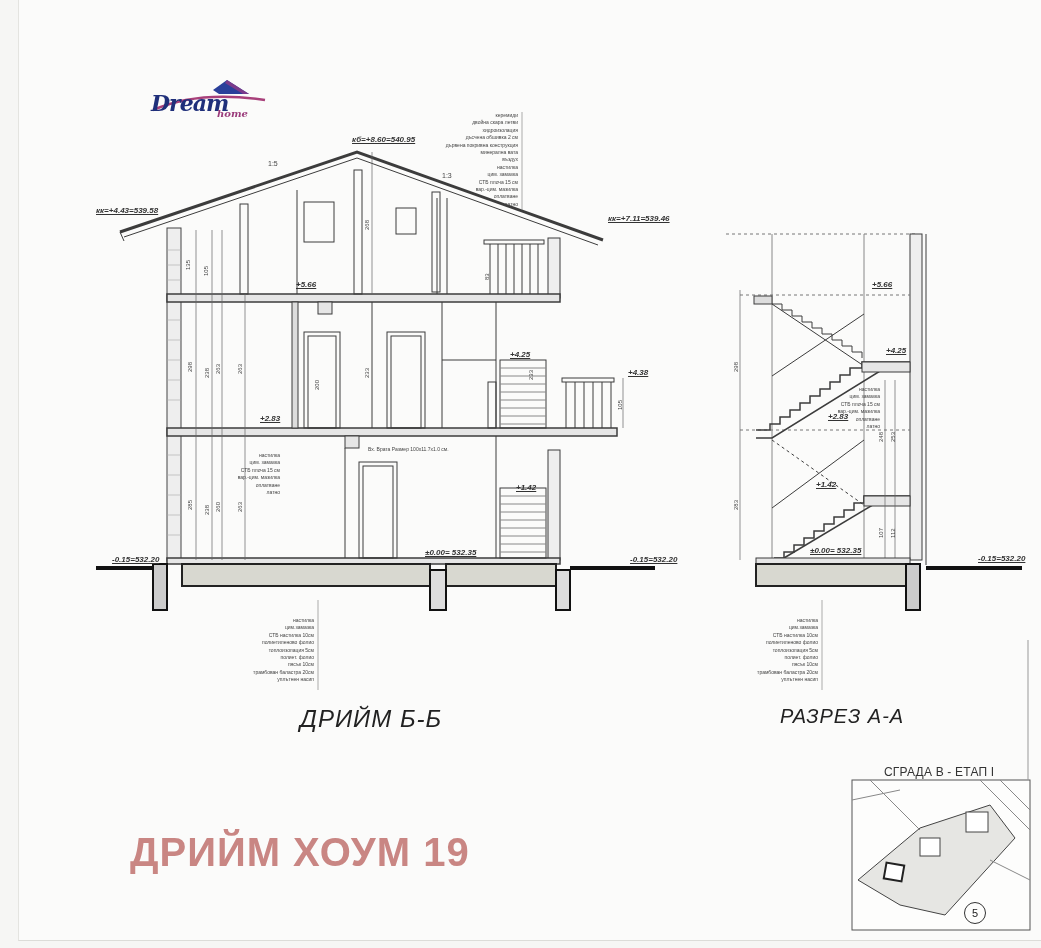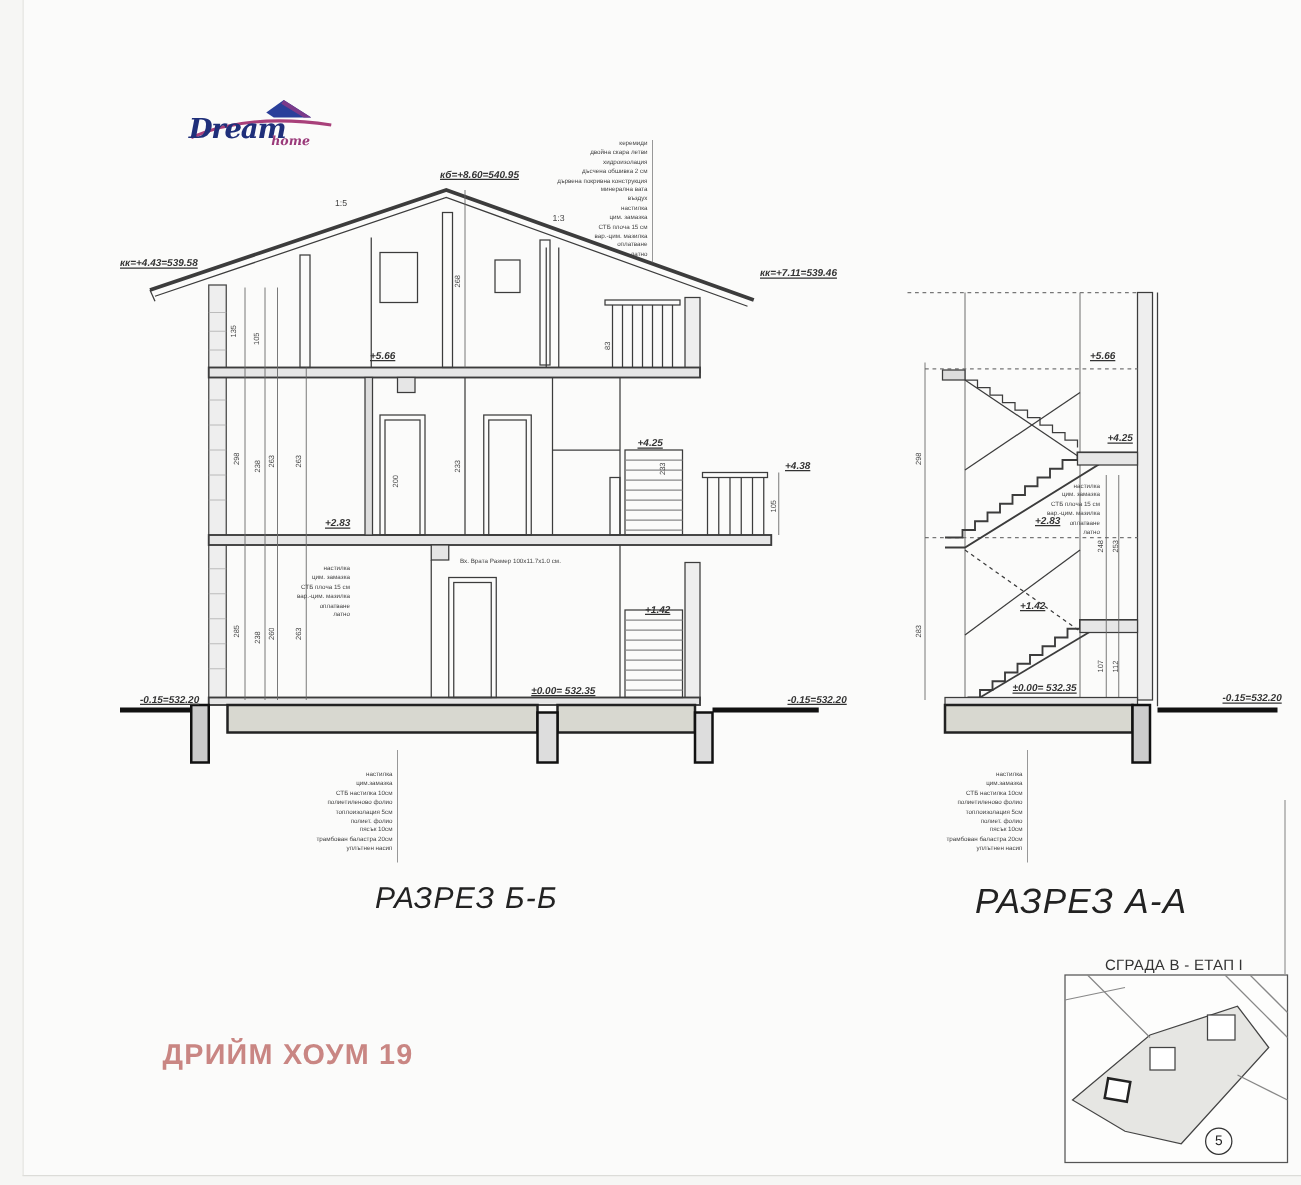--- a/index.html
+++ b/index.html
@@ -3,22 +3,22 @@
 <meta charset="utf-8">
 <style>
   html,body{margin:0;padding:0;}
   body{width:1041px;height:948px;background:#f6f6f4;position:relative;overflow:hidden;font-family:"Liberation Sans",sans-serif;}
   .sheet{position:absolute;left:18px;top:0;width:1023px;height:940px;background:#fbfbfa;border-left:1px solid #e4e4e0;border-bottom:1px solid #dcdcd8;}
   svg.drawing{position:absolute;left:0;top:0;}
   .logo{position:absolute;left:145px;top:78px;width:130px;height:56px;}
   .logo .dream{position:absolute;left:6px;top:12px;font-family:"DejaVu Serif",serif;font-style:italic;font-weight:bold;font-size:22px;color:#1f2f7a;letter-spacing:-1px;}
   .logo .home{position:absolute;left:72px;top:30px;font-family:"DejaVu Serif",serif;font-style:italic;font-weight:bold;font-size:10px;color:#9a3a7a;}
   .title-bb{position:absolute;left:300px;top:705px;font-size:24px;font-style:italic;color:#222;letter-spacing:1px;}
-  .title-aa{position:absolute;left:780px;top:705px;font-size:28px;font-style:italic;color:#222;letter-spacing:1px;}
-  .watermark{position:absolute;left:130px;top:830px;font-size:23px;font-weight:bold;color:#c98683;letter-spacing:1px;}
+  .title-aa{position:absolute;left:780px;top:705px;font-size:20px;font-style:italic;color:#222;letter-spacing:1px;}
+  .watermark{position:absolute;left:130px;top:830px;font-size:40px;font-weight:bold;color:#c98683;letter-spacing:1px;}
   .site-title{position:absolute;left:884px;top:765px;font-size:12px;color:#333;font-weight:normal;letter-spacing:0.2px;}
   .lvl{position:absolute;font-size:8px;font-style:italic;color:#333;white-space:nowrap;text-decoration:underline;font-weight:bold;}
   .notes{position:absolute;font-size:5px;color:#444;text-align:right;line-height:7.4px;}
   .notes div{white-space:nowrap;}
   .dimv{position:absolute;font-size:6px;color:#444;transform:rotate(-90deg);transform-origin:left top;white-space:nowrap;}
   .circle5{position:absolute;left:964px;top:902px;width:20px;height:20px;border:1.5px solid #333;border-radius:50%;font-size:11px;text-align:center;line-height:20px;color:#222;}
   .smallnote{position:absolute;font-size:5px;color:#444;white-space:nowrap;}
 </style>
 </head>
 <body>
@@ -303,19 +303,19 @@
     <div>цим.замазка</div>
     <div>СТБ настилка 10см</div>
   <div>полиетиленово фолио</div>
     <div>топлоизолация 5см</div>
     <div>полиет. фолио</div>
   <div>пясък 10см</div>
     <div>трамбован баластра 20см</div>
     <div>уплътнен насип</div>
 </div>
 
-<div class="title-bb">РАЗРЕЗ Б-Б</div>
+<div class="title-bb">ДРИЙМ Б-Б</div>
 <div class="title-aa">РАЗРЕЗ А-А</div>
 
 <div class="watermark">ДРИЙМ ХОУМ 19</div>
 
 <div class="site-title">СГРАДА В - ЕТАП I</div>
 <div class="circle5">5</div>
 
 </body></html>

